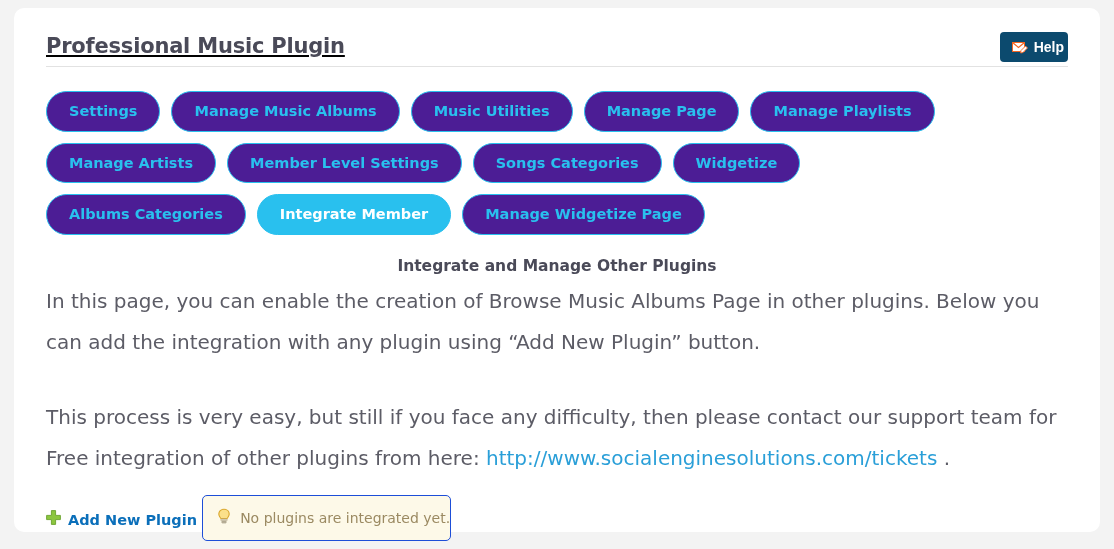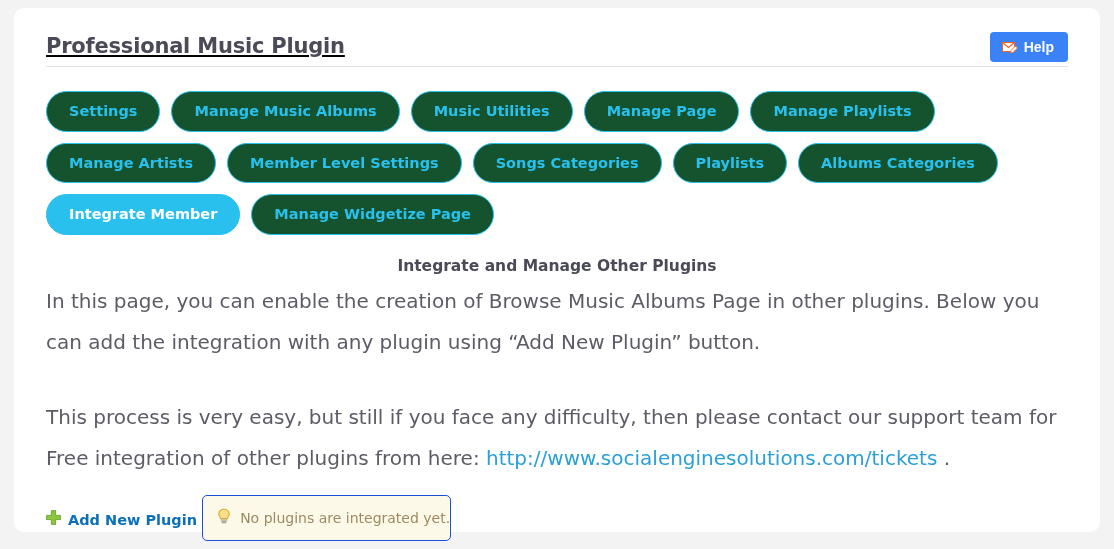--- a/index.html
+++ b/index.html
@@ -36,27 +36,27 @@
     font-weight: bold;
     color: #4a4a58;
     letter-spacing: -0.2px;
     margin: 0;
     padding-top: 4px;
   }
   .help-button {
     position: absolute;
     right: 0;
     top: 2px;
-    background: #3b82f6;
+    background: #0c4a6e;
     color: #ffffff;
     font-size: 14px;
     font-weight: bold;
     border: none;
     border-radius: 4px;
-    padding: 8px 14px 8px 12px;
+    padding: 8px 4px 8px 12px;
     display: flex;
     align-items: center;
     gap: 6px;
     cursor: pointer;
     line-height: 1;
   }
   .help-button svg { display: block; }
   .divider {
     height: 1px;
     background: #e2e2e2;
@@ -65,21 +65,21 @@
   .tabs {
     display: flex;
     flex-wrap: wrap;
     gap: 11px 11px;
     margin-top: 17px;
     max-width: 960px;
   }
   .tab {
     border: 1px solid #29c0ee;
     border-radius: 22px;
-    background: #14532d;
+    background: #4c1d95;
     color: #29c0ee;
     font-size: 14.5px;
     font-weight: bold;
     padding: 11px 22px;
     line-height: 1.15;
     cursor: pointer;
     white-space: nowrap;
     box-sizing: border-box;
   }
   .tab.active {
@@ -158,21 +158,21 @@
 
     <div class="tabs">
       <div class="tab">Settings</div>
       <div class="tab">Manage Music Albums</div>
       <div class="tab">Music Utilities</div>
       <div class="tab">Manage Page</div>
       <div class="tab">Manage Playlists</div>
       <div class="tab">Manage Artists</div>
       <div class="tab">Member Level Settings</div>
       <div class="tab">Songs Categories</div>
-      <div class="tab">Playlists</div>
+      <div class="tab">Widgetize</div>
       <div class="tab">Albums Categories</div>
       <div class="tab active">Integrate Member</div>
       <div class="tab">Manage Widgetize Page</div>
     </div>
 
     <h2 class="section-title">Integrate and Manage Other Plugins</h2>
 
     <p class="para">In this page, you can enable the creation of Browse Music Albums Page in other plugins. Below you can add the integration with any plugin using “Add New Plugin” button.</p>
 
     <p class="para second">

